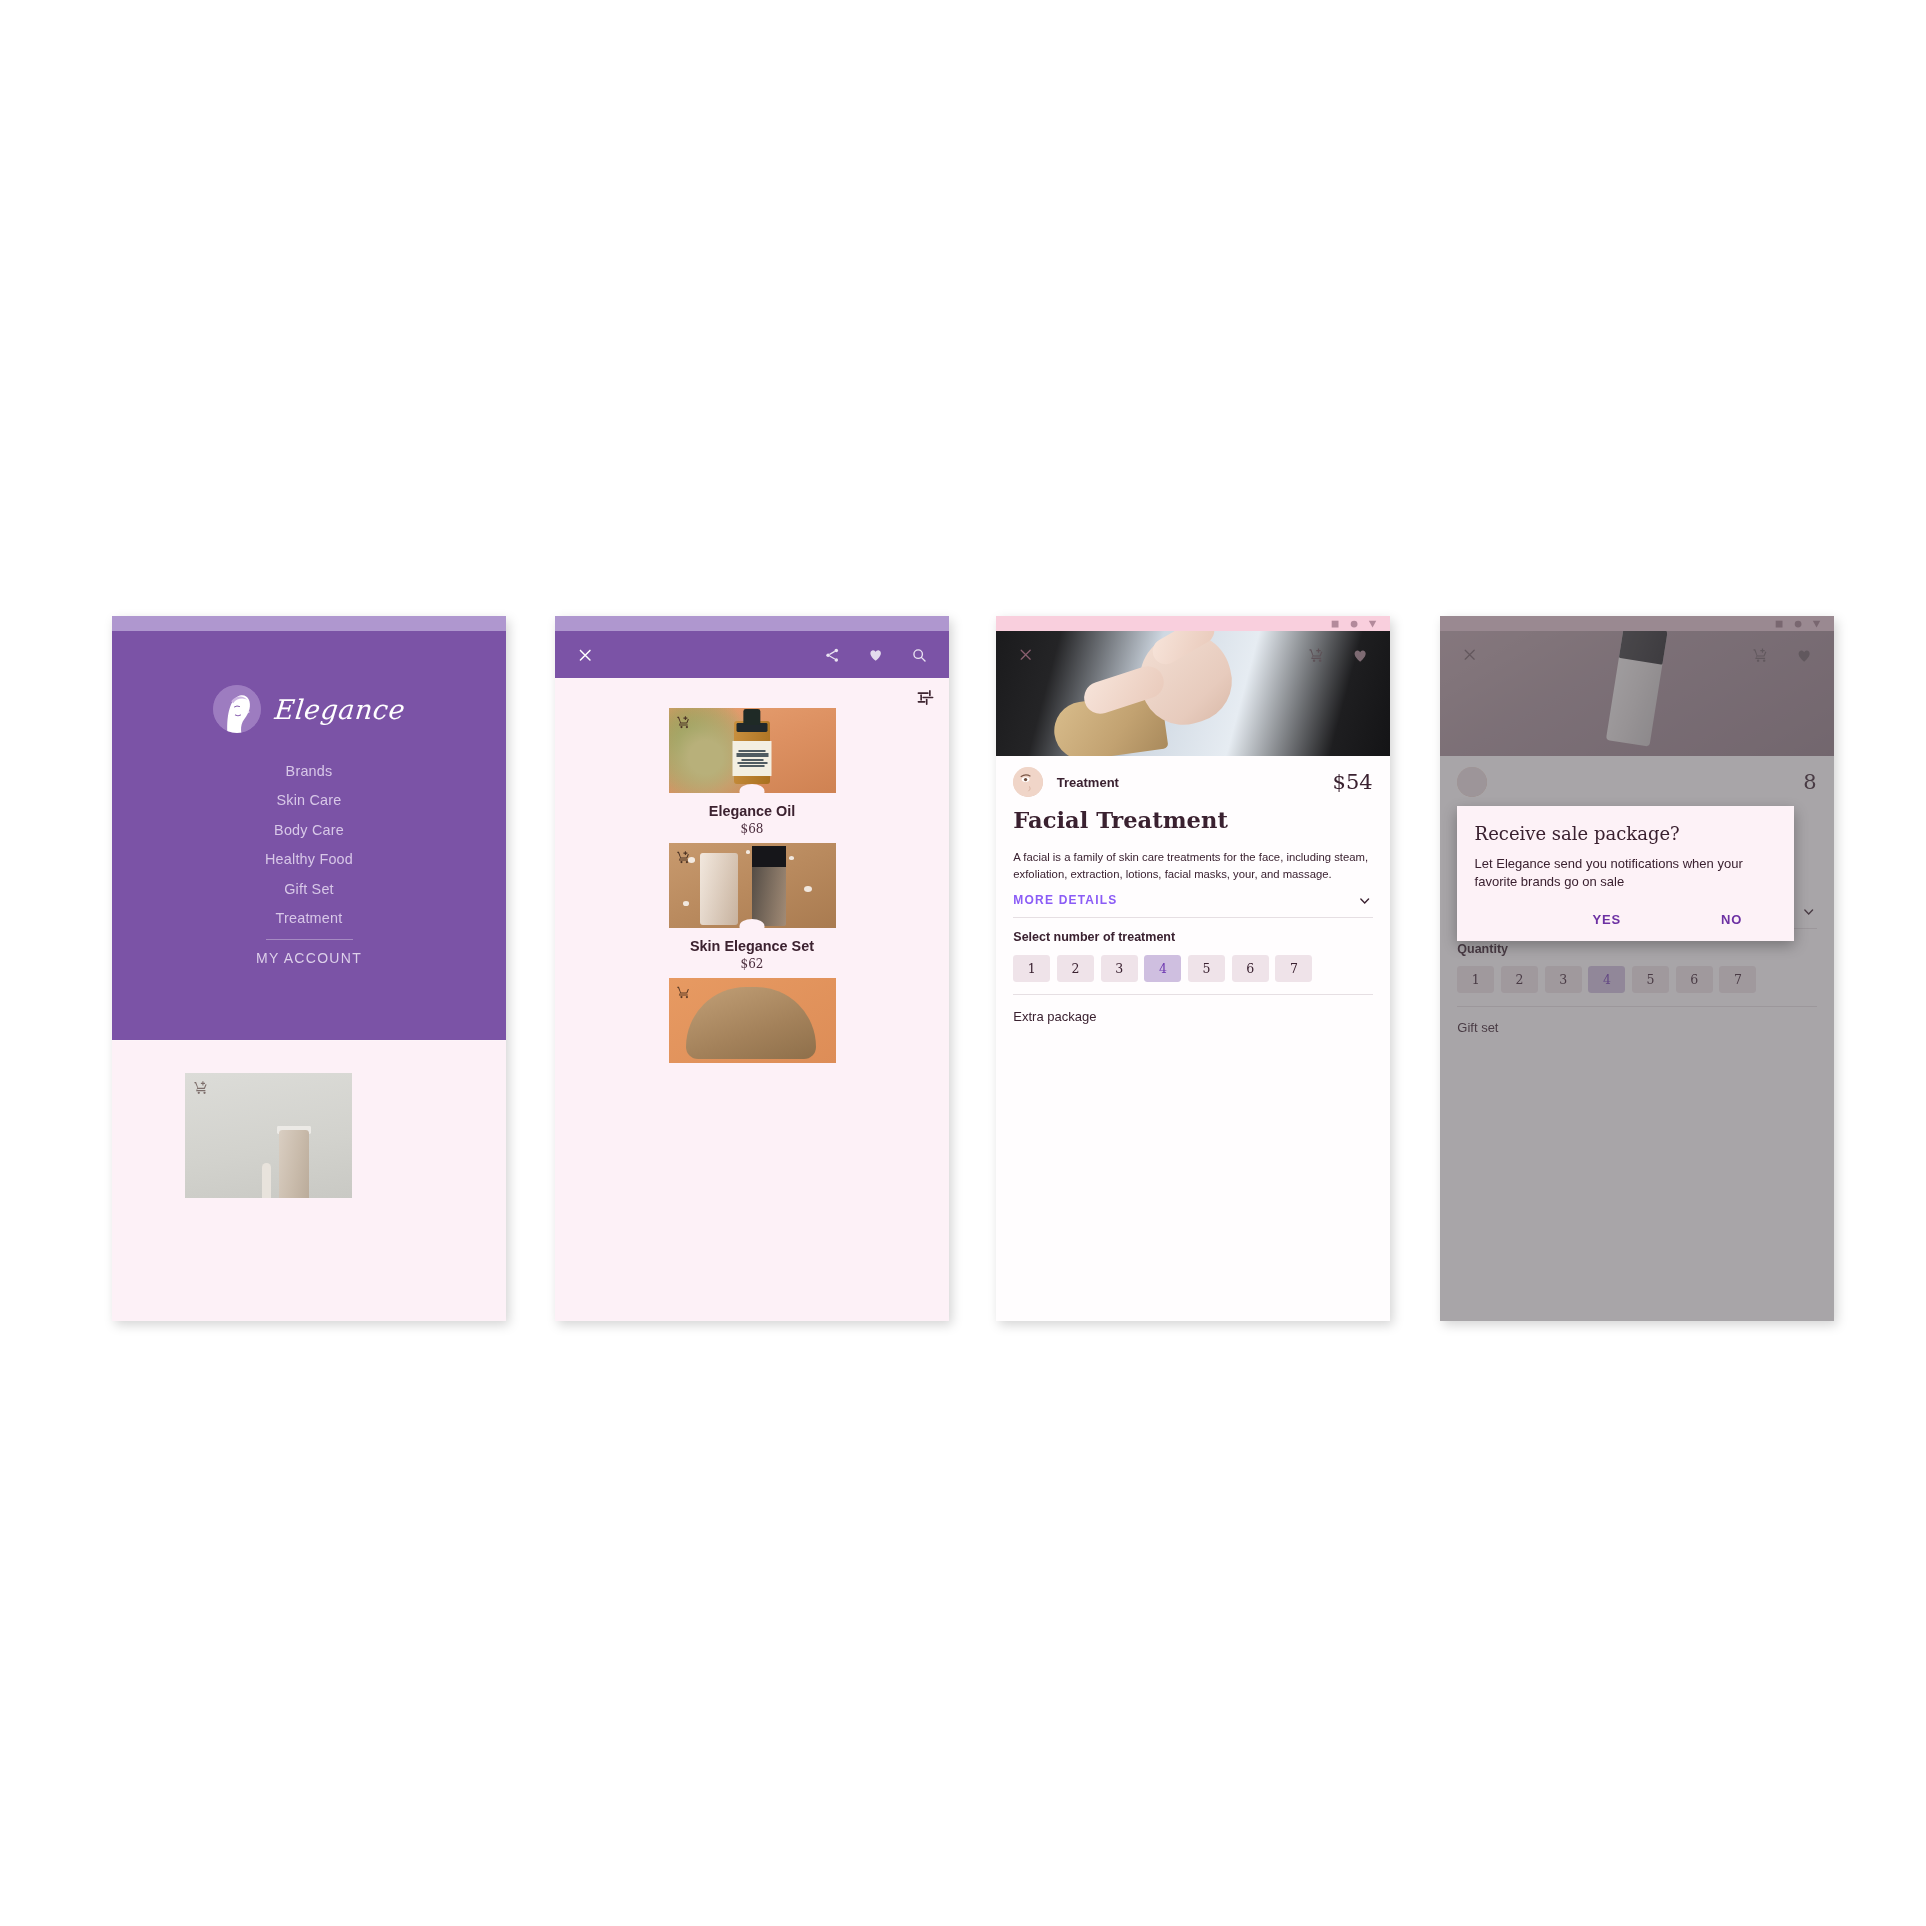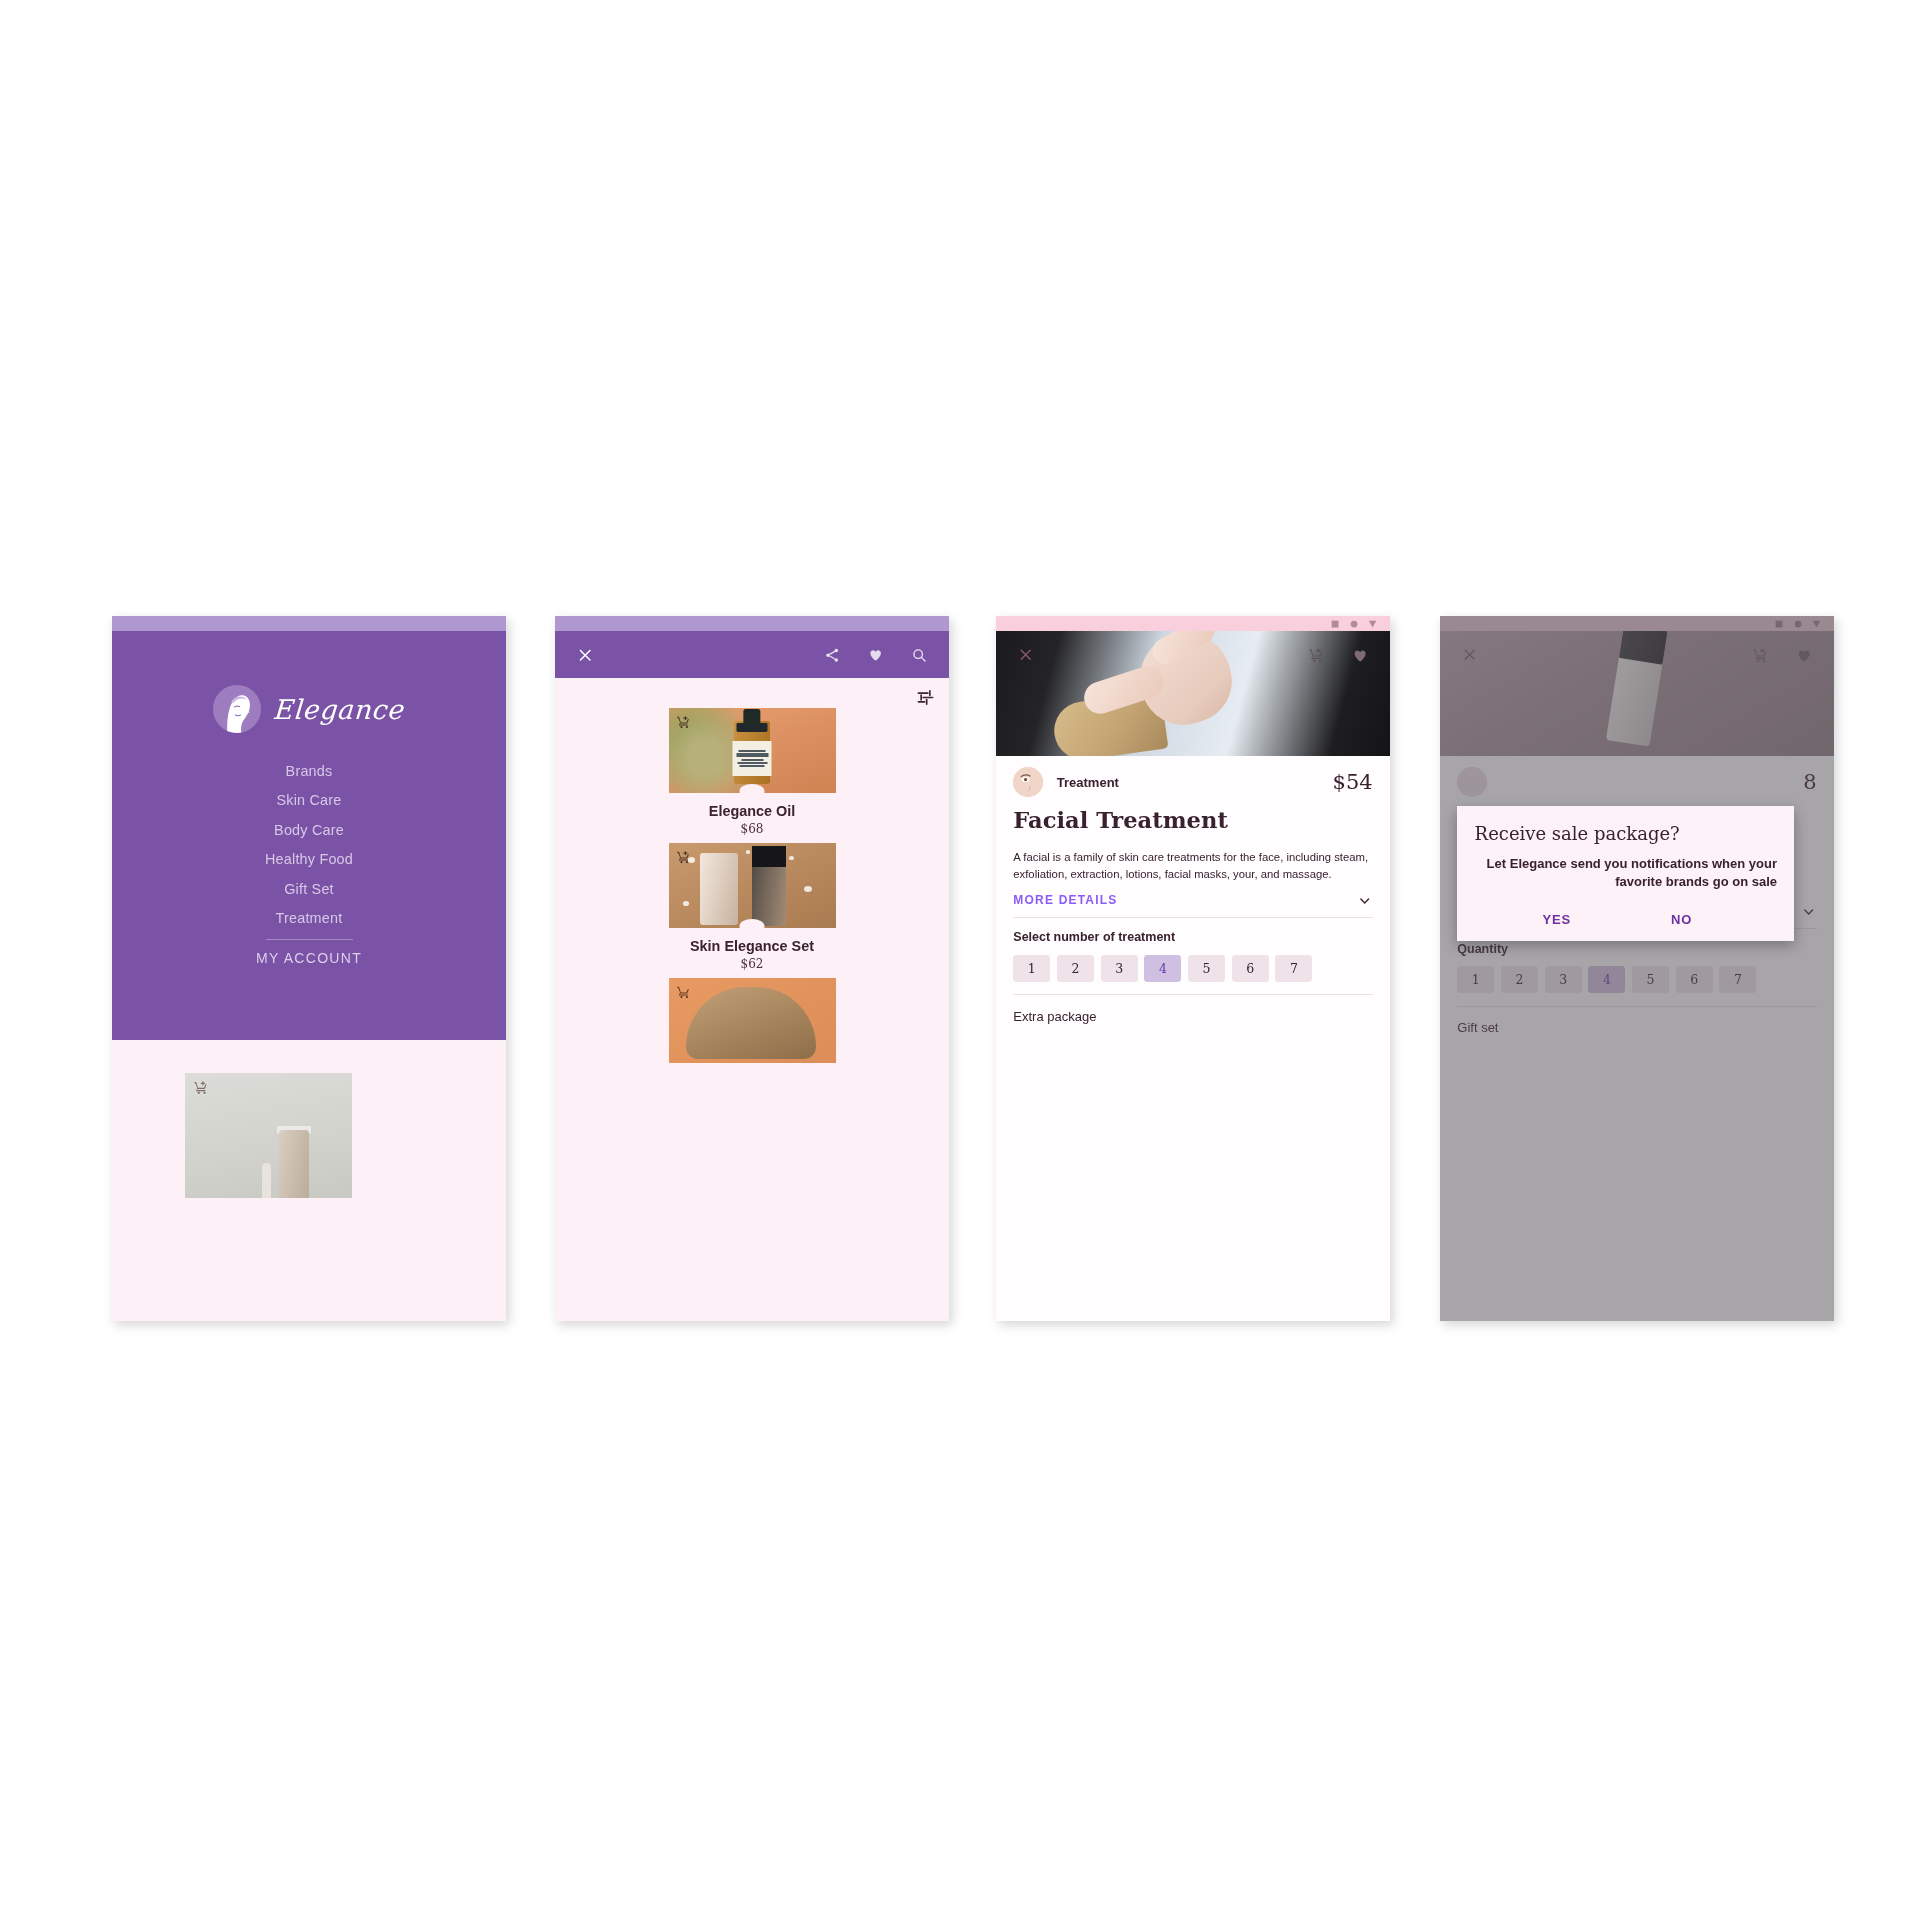--- a/index.html
+++ b/index.html
@@ -425,35 +425,34 @@
   .dialog-title {
     font-family: "DejaVu Serif", serif;
     font-size: 18px;
     color: #3a2130;
     margin-bottom: 10.6px;
   }
   .dialog-body {
     font-size: 13px;
     line-height: 1.42;
     color: #3a2130;
-    font-weight: 700;
-    text-align: right;
+    font-weight: 400;
   }
   .dialog-actions {
     display: flex;
     margin-top: 20px;
     padding-bottom: 14.4px;
   }
   .dialog-btn {
     font-size: 13px;
     letter-spacing: 0.8px;
     font-weight: 600;
     color: #6d31a3;
   }
-  #dlg-yes { margin-left: 68px; }
+  #dlg-yes { margin-left: 118px; }
   #dlg-no  { margin-left: 100px; }
 
   
   .footer {
     position: absolute; left: 0; bottom: 82px;
     width: 100%;
     display: flex; align-items: center; justify-content: center;
     gap: 22px;
   }
   .footer-brand {

